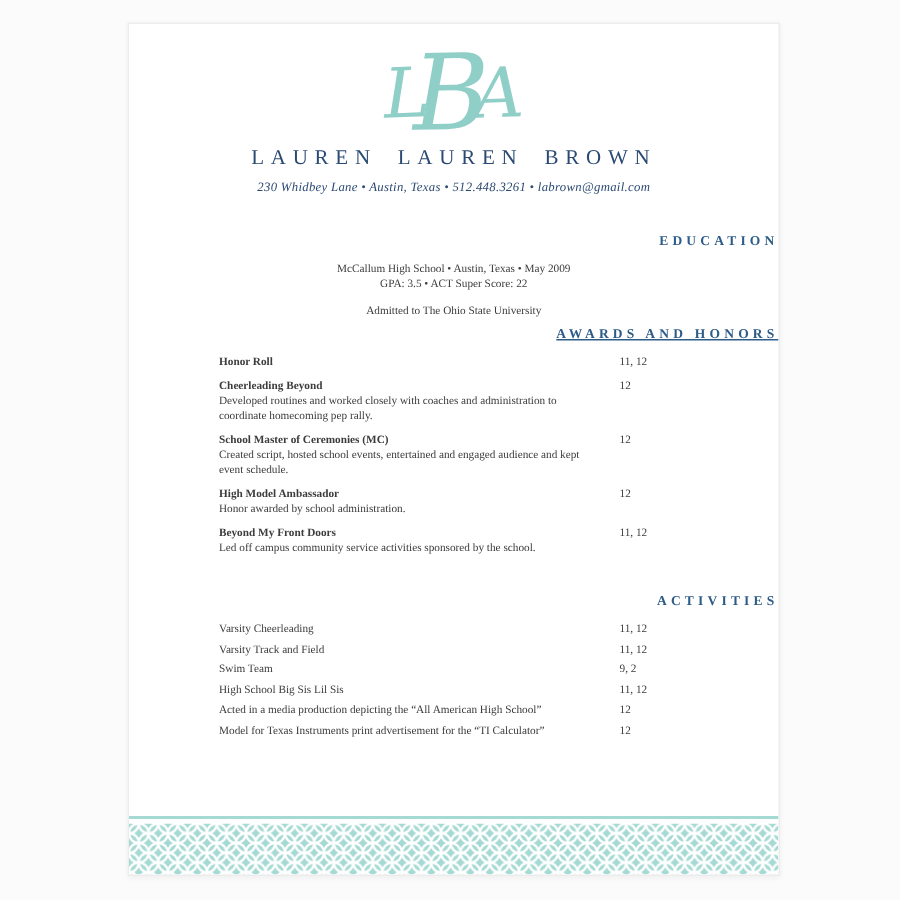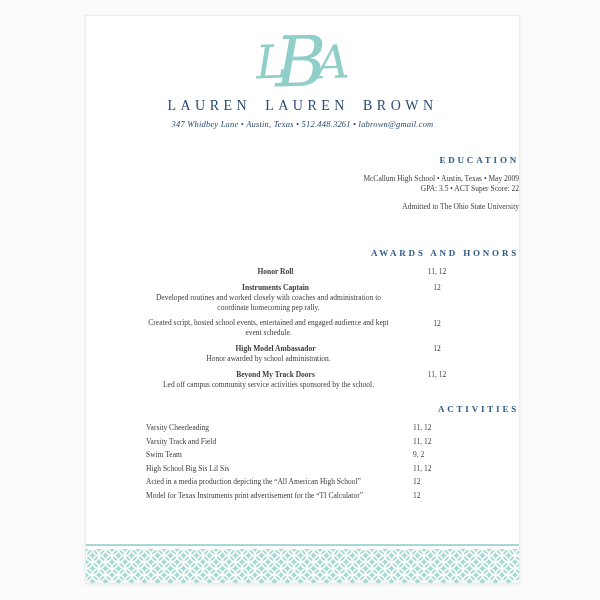--- a/index.html
+++ b/index.html
@@ -31,30 +31,30 @@
   .contact {
     margin-top:5px; font-size:8.5px; font-style:italic;
     color: var(--name-navy, #2b4a72); letter-spacing:0.2px;
   }
   .section-title {
     text-align:right; font-size:9px; font-weight:bold; letter-spacing:2.8px;
     color: var(--heading-blue, #2e5c88);
     line-height:10px;
   }
   .title-education { margin-top:26px; }
-  .title-awards    { margin-top:36px; }
-  .title-activities{ margin-top:14px;font-family:Liberation Serif, serif; }
-  .edu-block { text-align:right; font-size:7.5px; color:var(--body-text,#3c3c3c); line-height:10px; }
+  .title-awards    { margin-top:5px;text-decoration:underline; }
+  .title-activities{ margin-top:25px;font-family:Liberation Serif, serif; }
+  .edu-block { text-align:center; font-size:7.5px; color:var(--body-text,#3c3c3c); line-height:10px; }
   .edu-lines    { margin-top:9px; }
   .edu-admitted { margin-top:8px; }
   .bold { font-weight:normal; }
   .list { margin:8px 58px 0 60px; color:var(--body-text,#3c3c3c); }
   .awards-list { margin-top:8px; }
   .row { display:flex; align-items:flex-start; }
-  .awards-list .row { margin-bottom:5px;text-align:center; }
+  .awards-list .row { margin-bottom:5px; }
   .row-main { flex:1 1 auto; padding-right:8px; }
   .item-name { font-size:7.5px; font-weight:bold; line-height:11px; }
   .item-desc { font-size:7.5px; line-height:10px; max-width:245px; }
   .years { width:48px; flex:0 0 48px; font-size:7.5px; line-height:11px; }
   .activities-list { margin-top:7px; }
   .activity-name { font-size:7.5px; line-height:13.5px; }
   .activities-list .years { line-height:13.5px; }
   .band-line {
     position:absolute; left:0; right:0; bottom:37px; height:2px;
     background: var(--pattern-teal, #a5d9d3);
@@ -66,21 +66,21 @@
 
 <div class="sheet">
 
   <div class="header">
     <div class="monogram">
       <span class="mono-side">L</span>
       <span class="mono-mid">B</span>
       <span class="mono-side">A</span>
     </div>
     <div class="name">LAUREN LAUREN BROWN</div>
-    <div class="contact">347 Whidbey Lane • Austin, Texas • 512.448.3261 • labrown@gmail.com</div>
+    <div class="contact">230 Whidbey Lane • Austin, Texas • 512.448.3261 • labrown@gmail.com</div>
   </div>
 
   <div class="section-title title-education">EDUCATION</div>
   <div class="edu-block edu-lines">
     <div>McCallum High School • Austin, Texas • May 2009</div>
     <div>GPA: 3.5 • ACT Super Score: 22</div>
   </div>
   <div class="edu-block edu-admitted">
     <div class="bold">Admitted to The Ohio State University</div>
   </div>
@@ -88,41 +88,42 @@
   <div class="section-title title-awards">AWARDS AND HONORS</div>
   <div class="list awards-list">
     <div class="row">
       <div class="row-main">
         <div class="item-name">Honor Roll</div>
       </div>
       <div class="years">11, 12</div>
     </div>
     <div class="row">
       <div class="row-main">
-        <div class="item-name">Instruments Captain</div>
+        <div class="item-name">Cheerleading Beyond</div>
         <div class="item-desc">Developed routines and worked closely with coaches and administration to coordinate homecoming pep rally.</div>
       </div>
       <div class="years">12</div>
     </div>
     <div class="row">
       <div class="row-main">
+        <div class="item-name">School Master of Ceremonies (MC)</div>
         <div class="item-desc">Created script, hosted school events, entertained and engaged audience and kept event schedule.</div>
       </div>
       <div class="years">12</div>
     </div>
     <div class="row">
       <div class="row-main">
         <div class="item-name">High Model Ambassador</div>
         <div class="item-desc">Honor awarded by school administration.</div>
       </div>
       <div class="years">12</div>
     </div>
     <div class="row">
       <div class="row-main">
-        <div class="item-name">Beyond My Track Doors</div>
+        <div class="item-name">Beyond My Front Doors</div>
         <div class="item-desc">Led off campus community service activities sponsored by the school.</div>
       </div>
       <div class="years">11, 12</div>
     </div>
   </div>
 
   <div class="section-title title-activities">ACTIVITIES</div>
   <div class="list activities-list">
     <div class="row">
       <div class="row-main activity-name">Varsity Cheerleading</div>

